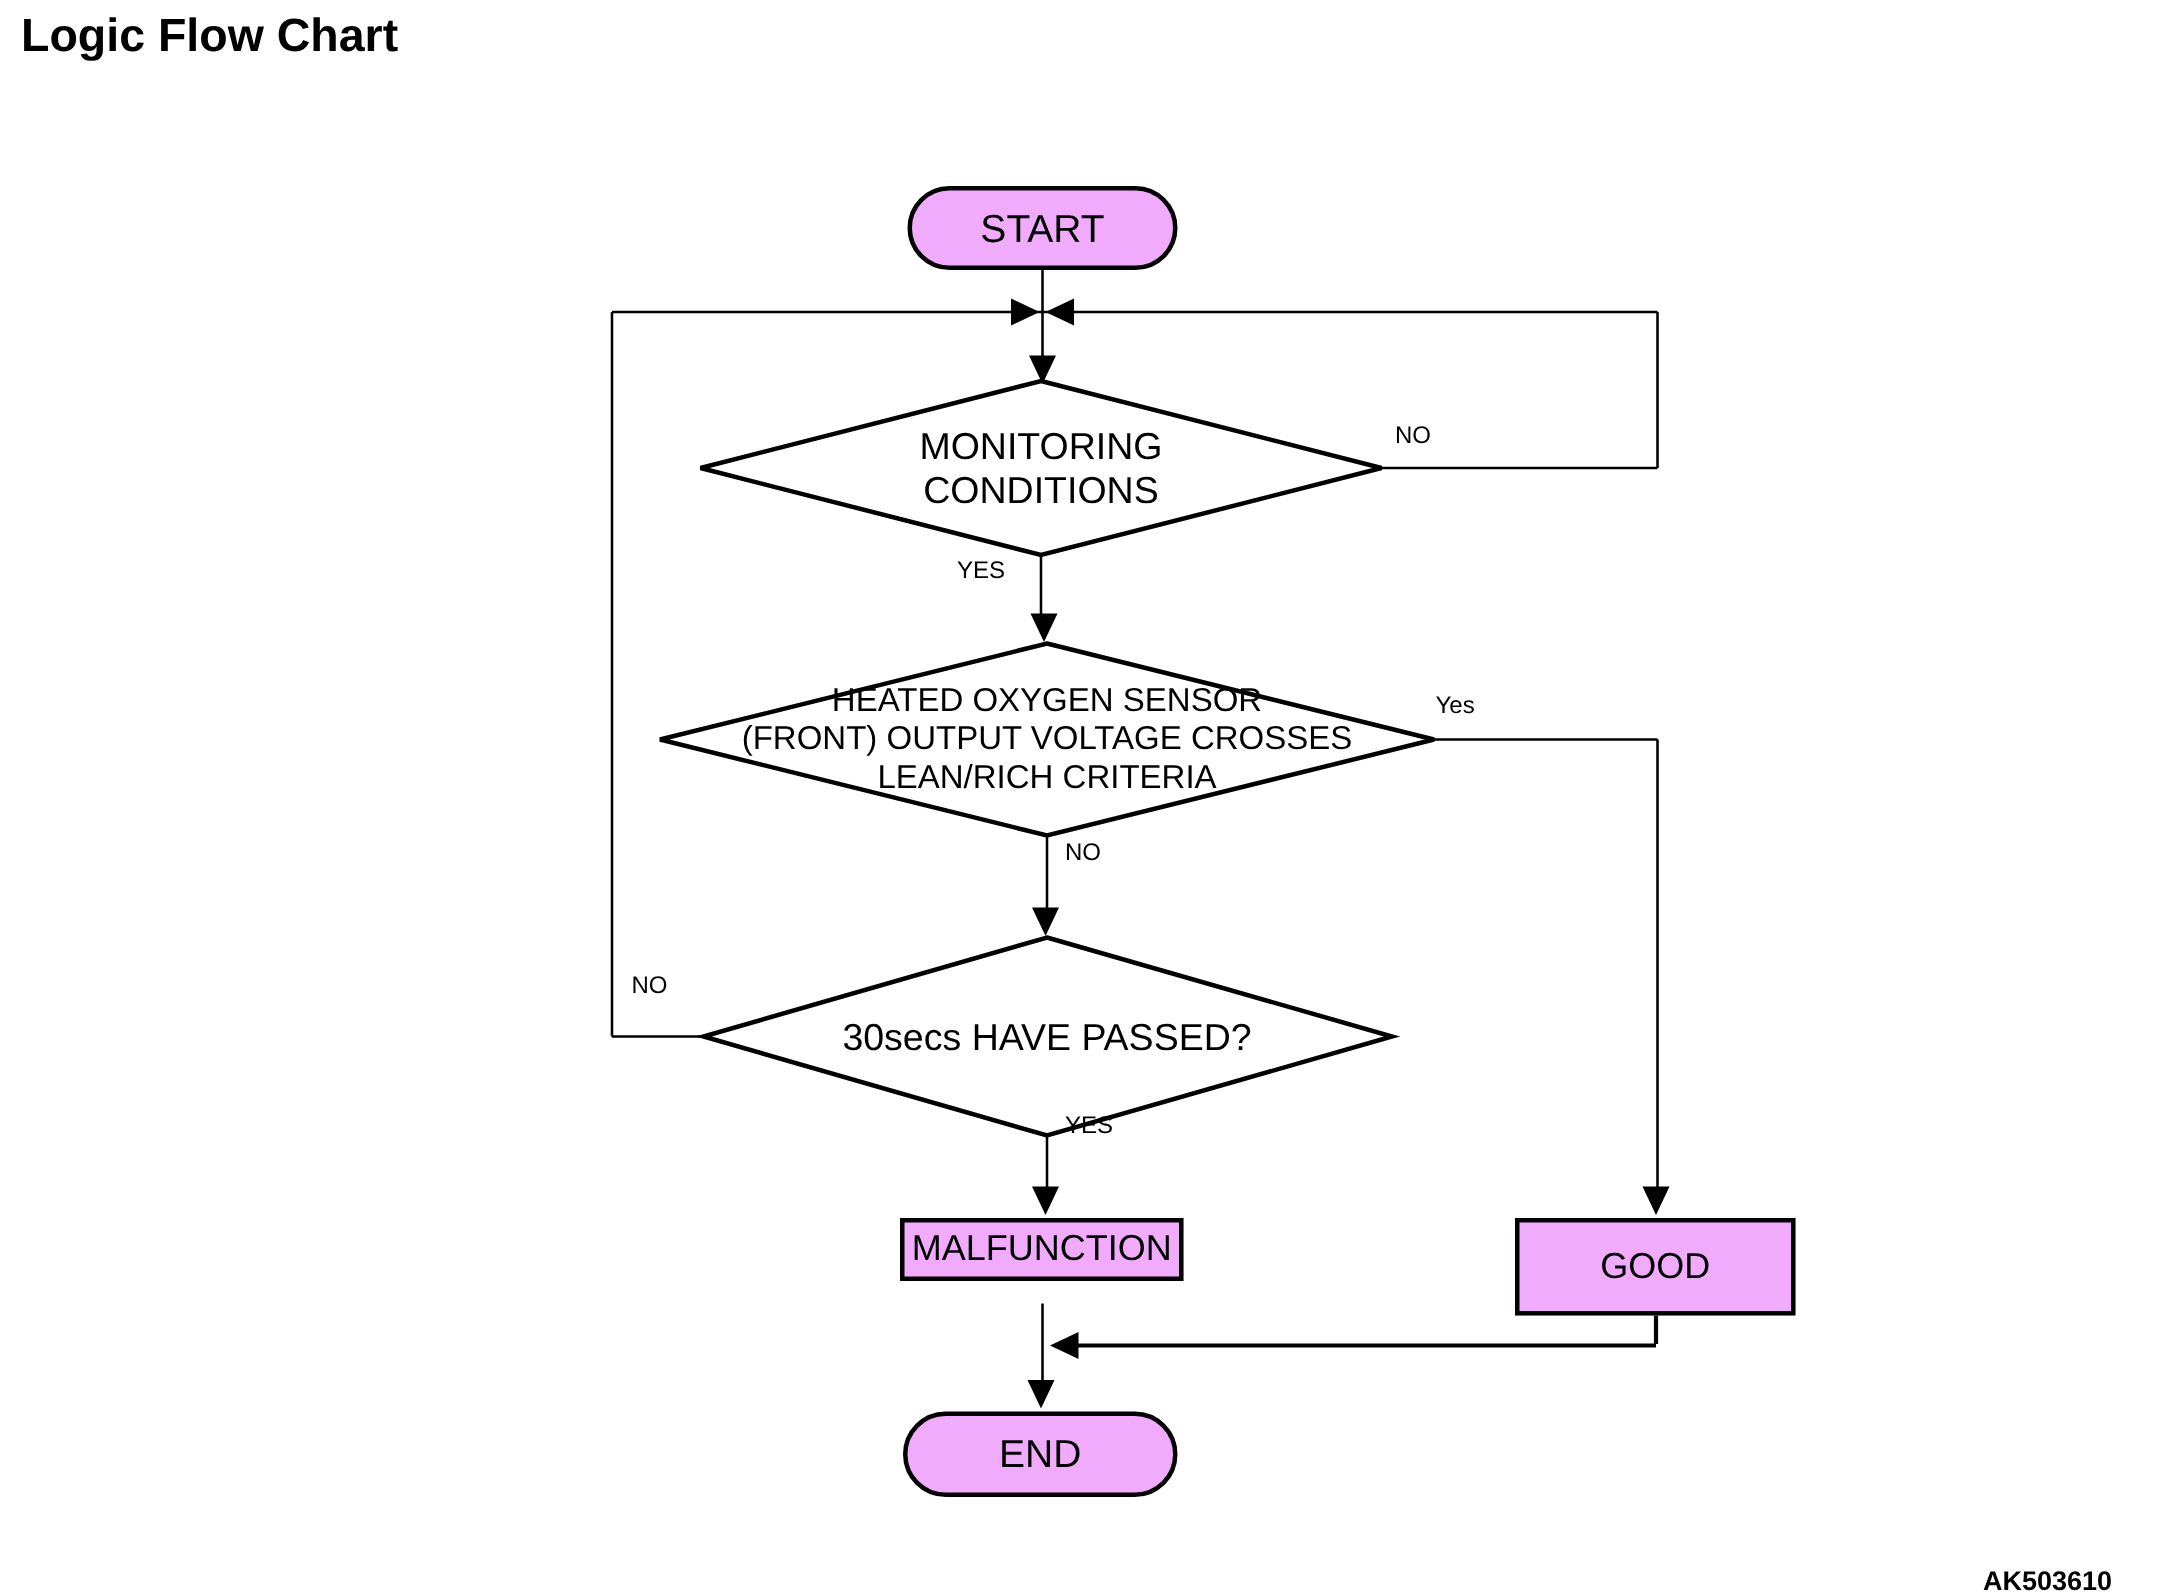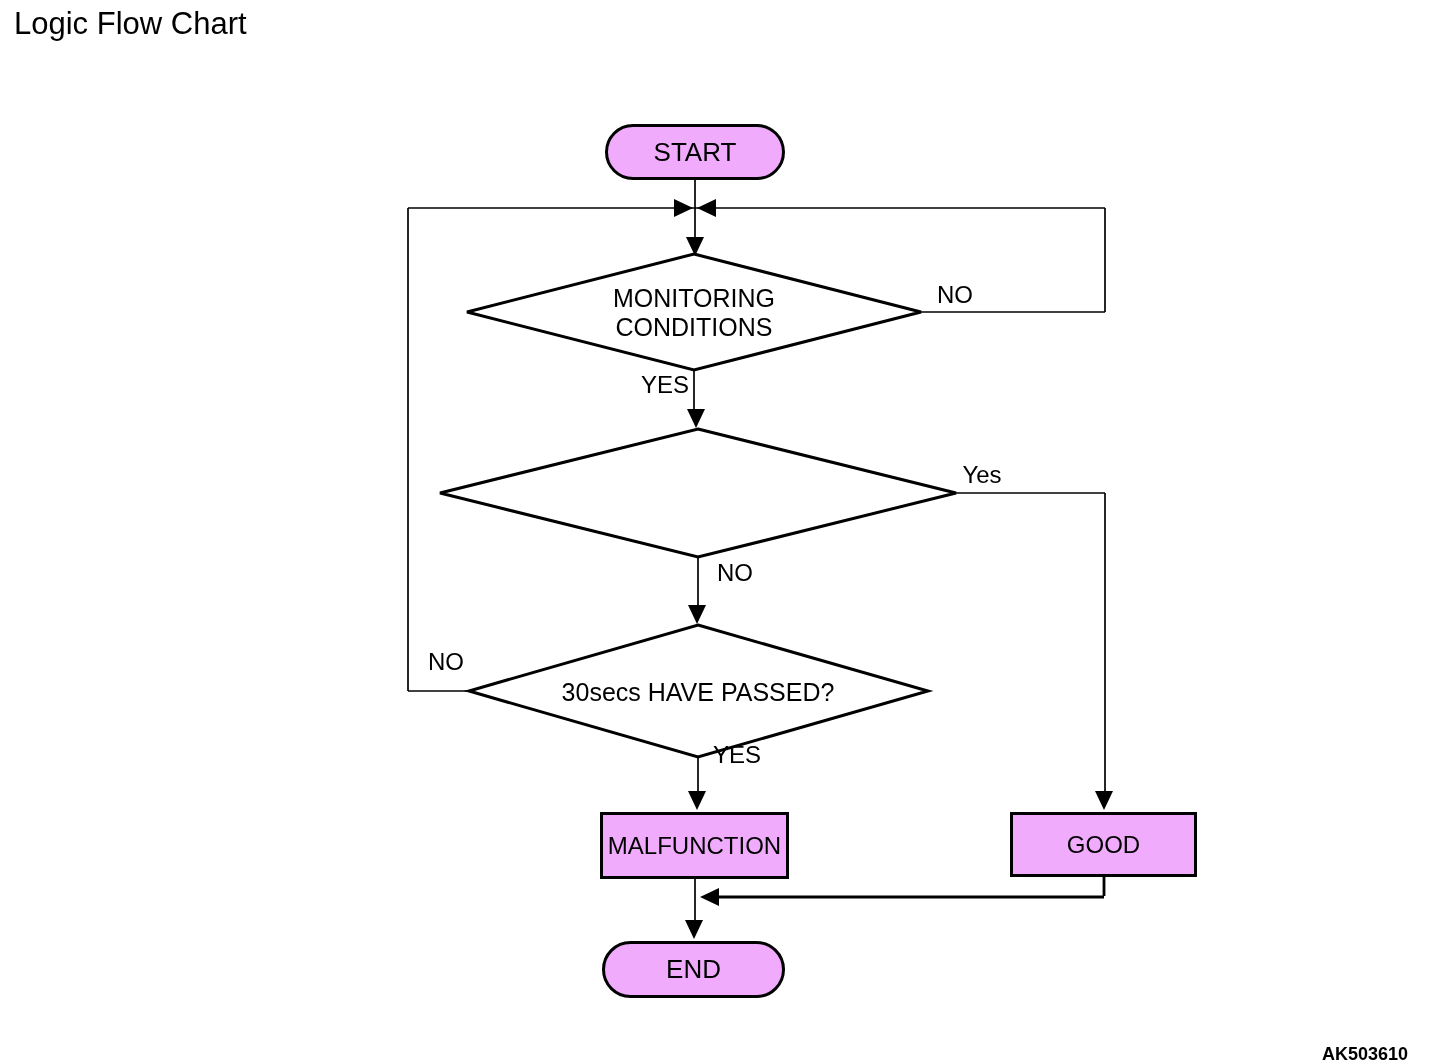--- a/index.html
+++ b/index.html
@@ -21,21 +21,21 @@
     left: 0;
     top: 0;
     width: 1456px;
     height: 1062px;
   }
   .page-title {
     position: absolute;
     left: 14px;
     top: 6px;
     font-size: 31px;
-    font-weight: normal;
+    font-weight: bold;
     letter-spacing: 0px;
     white-space: nowrap;
   }
   .figure-code {
     position: absolute;
     left: 1322px;
     top: 1002px;
     font-size: 18px;
     font-weight: bold;
     white-space: nowrap;
@@ -56,22 +56,21 @@
   .terminator { border-radius: 29px; }
   .process { border-radius: 0; font-size: 24px; }
   .dtext {
     position: absolute;
     text-align: center;
     white-space: pre-line;
     line-height: 1.15;
   }
   .edge-label {
     position: absolute;
-    font-size: 24px;
-    text-align: center;
+    font-size: 16px;
     white-space: nowrap;
     line-height: 1;
   }
 </style>
 </head>
 <body>
 
 <div id="page">
 
   <div class="page-title">Logic Flow Chart</div>
@@ -105,34 +104,37 @@
 
     <polygon points="694,254 921,312 694,370 467,312" fill="#fff" stroke="#000" stroke-width="3"></polygon>
     <polygon points="698,429 956,493 698,557 440,493" fill="#fff" stroke="#000" stroke-width="3"></polygon>
     <polygon points="698,625 928,691 698,757 469,691" fill="#fff" stroke="#000" stroke-width="3"></polygon>
   </svg>
 
   <div class="node terminator" style="left:605px; top:124px; width:180px; height:56px;">
     <span>START</span>
   </div>
 
-  <div class="node process" style="left:600px; top:812px; width:189px; height:67px;">
+  <div class="node process" style="left:600px; top:812px; width:189px; height:42px;">
     <span>MALFUNCTION</span>
   </div>
 
   <div class="node process" style="left:1010px; top:812px; width:187px; height:65px;">
     <span>GOOD</span>
   </div>
 
   <div class="node terminator" style="left:602px; top:941px; width:183px; height:57px;">
     <span>END</span>
   </div>
 
   <div class="dtext" style="left:494px; top:284px; width:400px; font-size:25px;">MONITORING
 CONDITIONS</div>
+  <div class="dtext" style="left:478px; top:454px; width:440px; font-size:22px;">HEATED OXYGEN SENSOR
+(FRONT) OUTPUT VOLTAGE CROSSES
+LEAN/RICH CRITERIA</div>
   <div class="dtext" style="left:498px; top:678px; width:400px; font-size:25px;">30secs HAVE PASSED?</div>
 
   <div class="edge-label" style="left:930px; top:283px; width:50px;">NO</div>
   <div class="edge-label" style="left:638px; top:373px; width:54px;">YES</div>
   <div class="edge-label" style="left:957px; top:463px; width:50px;">Yes</div>
   <div class="edge-label" style="left:710px; top:561px; width:50px;">NO</div>
   <div class="edge-label" style="left:421px; top:650px; width:50px;">NO</div>
   <div class="edge-label" style="left:710px; top:743px; width:54px;">YES</div>
 
   <div class="figure-code">AK503610</div>

